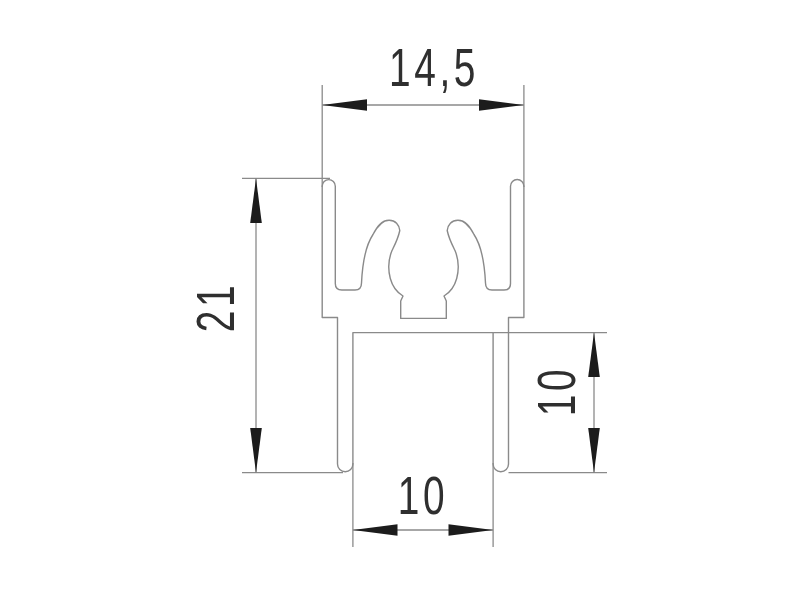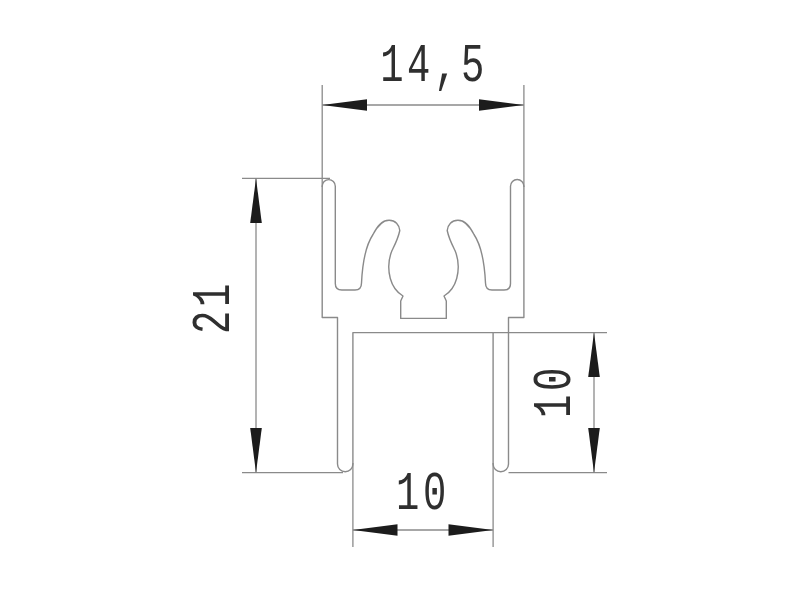--- a/index.html
+++ b/index.html
@@ -6,21 +6,21 @@
     margin: 0;
     padding: 0;
     background: #ffffff;
   }
   .canvas {
     position: relative;
     width: 800px;
     height: 600px;
     background: var(--color-background, #ffffff);
     overflow: hidden;
-    font-family: Liberation Mono, monospace;
+    font-family: Liberation Sans, sans-serif;
   }
   svg { position: absolute; left: 0; top: 0; }
   .thin-line {
     stroke: var(--color-line, #8a8a8a);
     stroke-width: 1.3;
     fill: none;
   }
   .profile {
     stroke: var(--color-line, #7f7f7f);
     stroke-width: 1.4;

